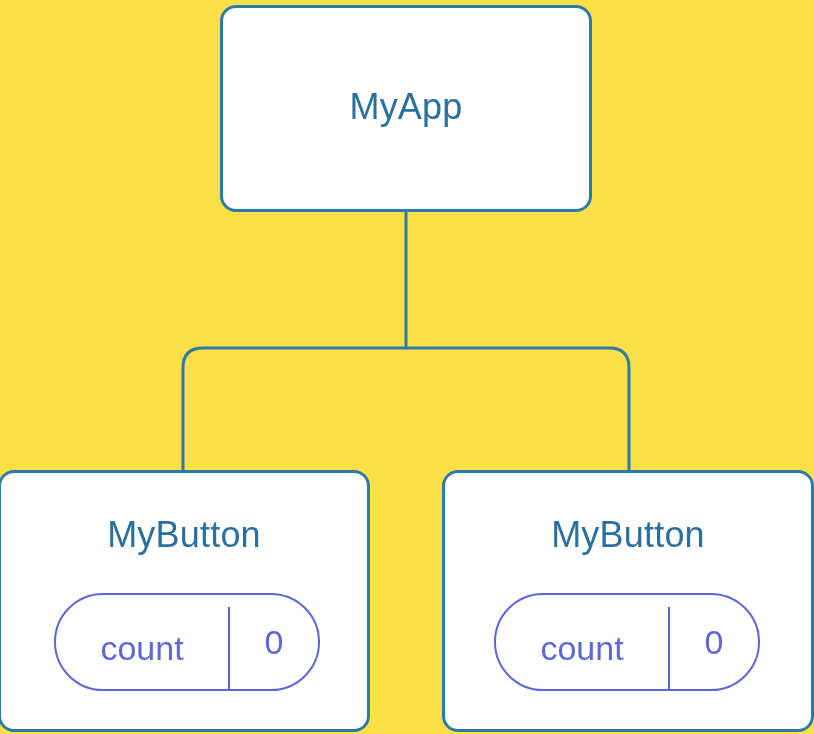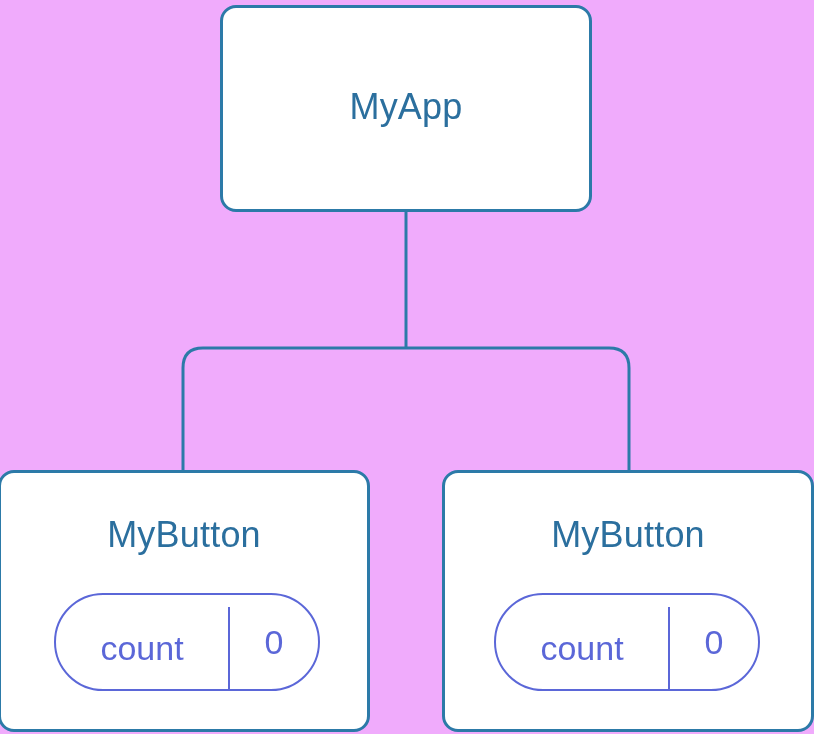--- a/index.html
+++ b/index.html
@@ -8,21 +8,21 @@
     padding: 0;
     background: #4c6a76;
   }
   body {
     font-family: "Liberation Sans", sans-serif;
   }
   #canvas {
     position: relative;
     width: 814px;
     height: 734px;
-    background: #f0abfc;
+    background: #fde047;
     overflow: hidden;
   }
   #edges {
     position: absolute;
     left: 0;
     top: 0;
     width: 814px;
     height: 734px;
     pointer-events: none;
   }

